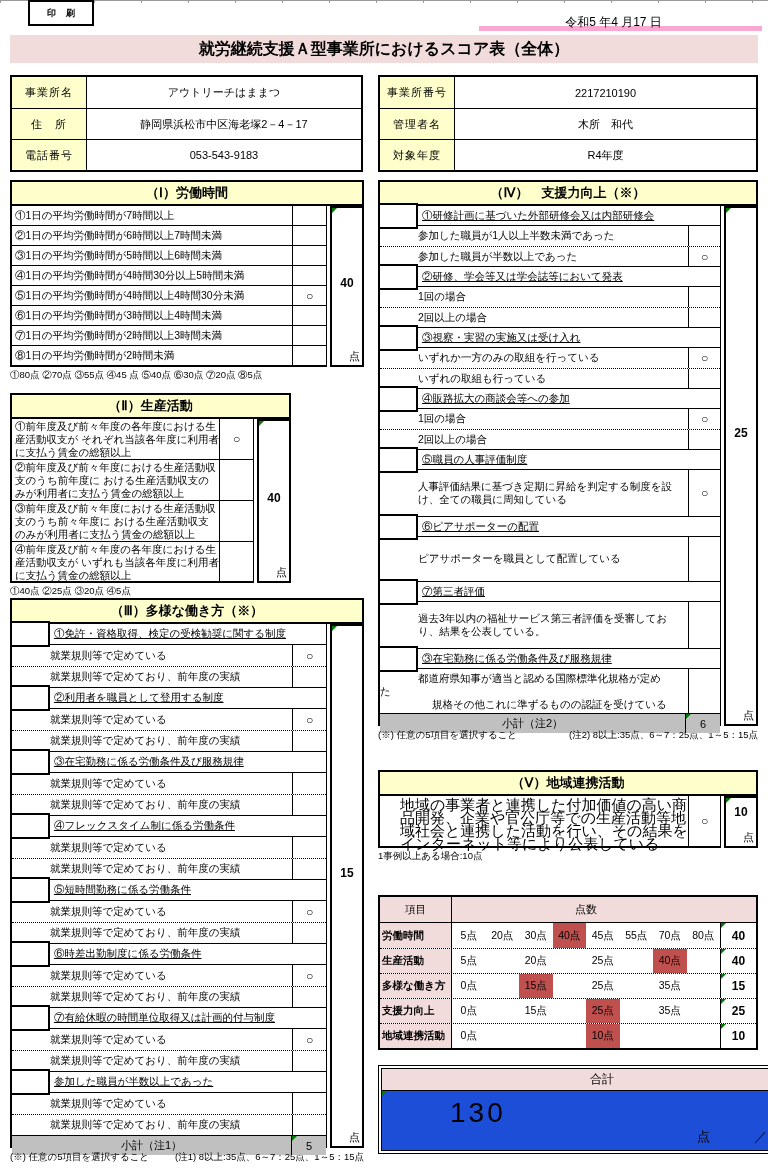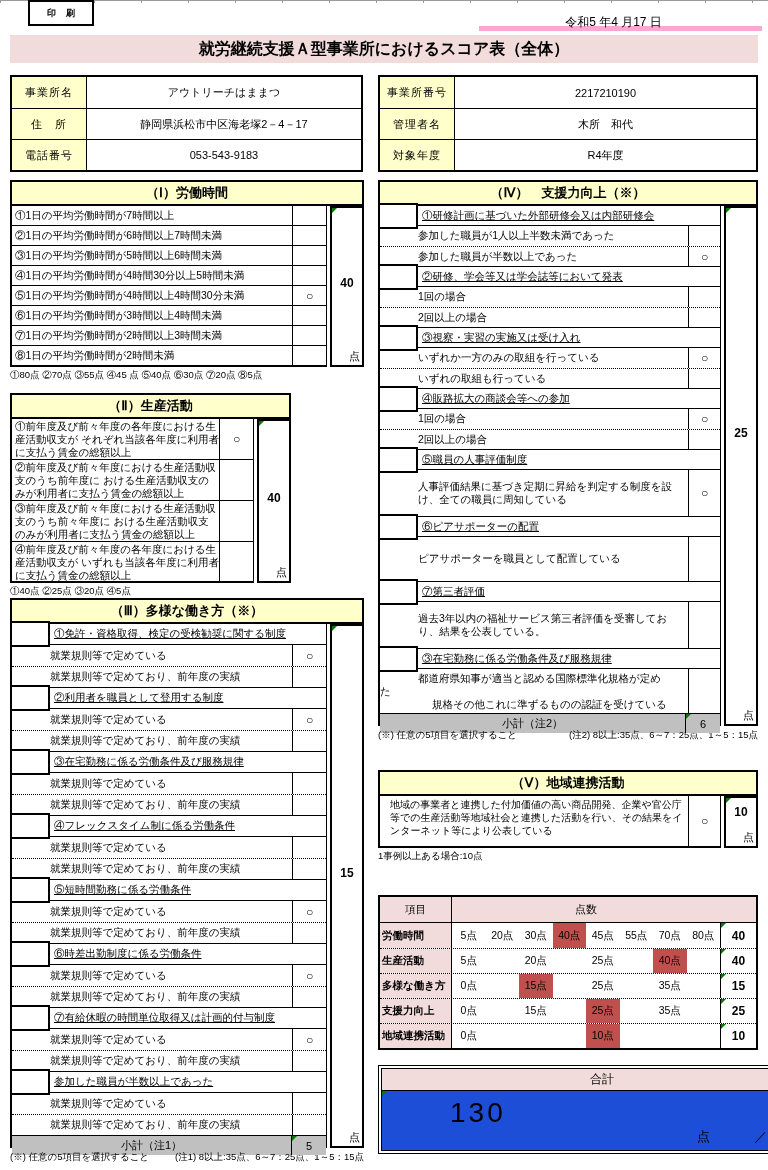--- a/index.html
+++ b/index.html
@@ -55,21 +55,21 @@
   .subt .val{width:34px;background:#c0c0c0;display:flex;align-items:center;justify-content:center;position:relative}
   .tall{height:46px}
   .tall2{height:44px}
   .t8a{width:282px;text-indent:38px;line-height:13px;white-space:normal}
   .t8b{padding-left:52px;line-height:13px}
   .t8col{flex:1;overflow:visible;padding:2px 0}
   
   .gt{position:relative}
   .gt::before{content:"";position:absolute;top:0;left:0;width:0;height:0;border-top:5px solid #007a00;border-right:5px solid transparent;z-index:3}
   
-  #sec5 .txt5{flex:1;font-size:10px;line-height:13px;padding:2px 0 2px 10px;white-space:normal}
+  #sec5 .txt5{flex:1;font-size:15px;line-height:13px;padding:2px 0 2px 20px;white-space:normal}
   
   #summary{border:2px solid #000;background:#fff}
   .srow{display:flex;height:25px;font-size:10.5px;border-top:1px dotted #000}
   .srow.head{border-top:none;border-bottom:1px solid #000;background:#f2dcdb;height:26px}
   .slabel{width:72px;background:#f2dcdb;font-weight:bold;display:flex;align-items:center;padding-left:2px;
     border-right:1px solid #000;overflow:hidden;white-space:nowrap}
   .sheadmid{flex:1;display:flex;align-items:center;justify-content:center;font-size:11px}
   .sheadtot{width:36px}
   .shead-item{justify-content:center;padding-left:0}
   .scells{flex:1;display:grid;grid-template-columns:repeat(8,1fr)}

